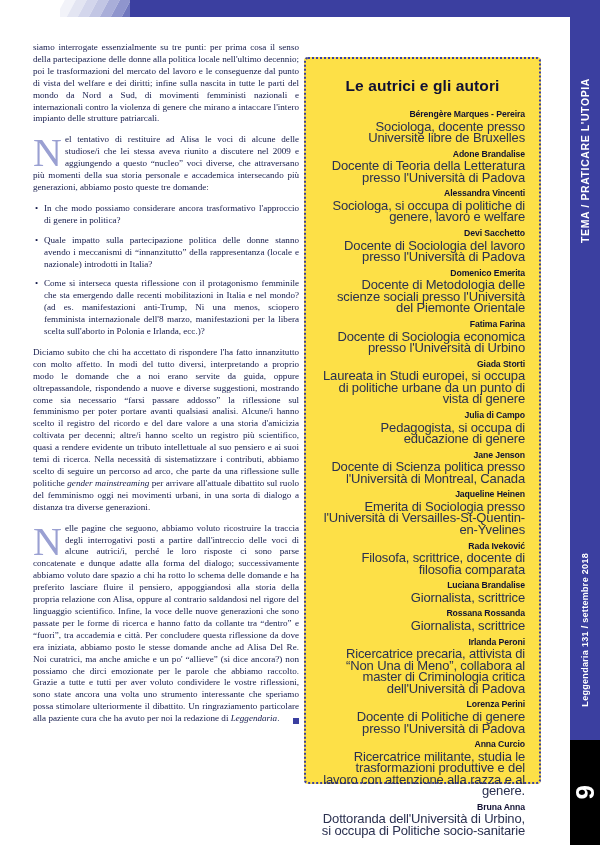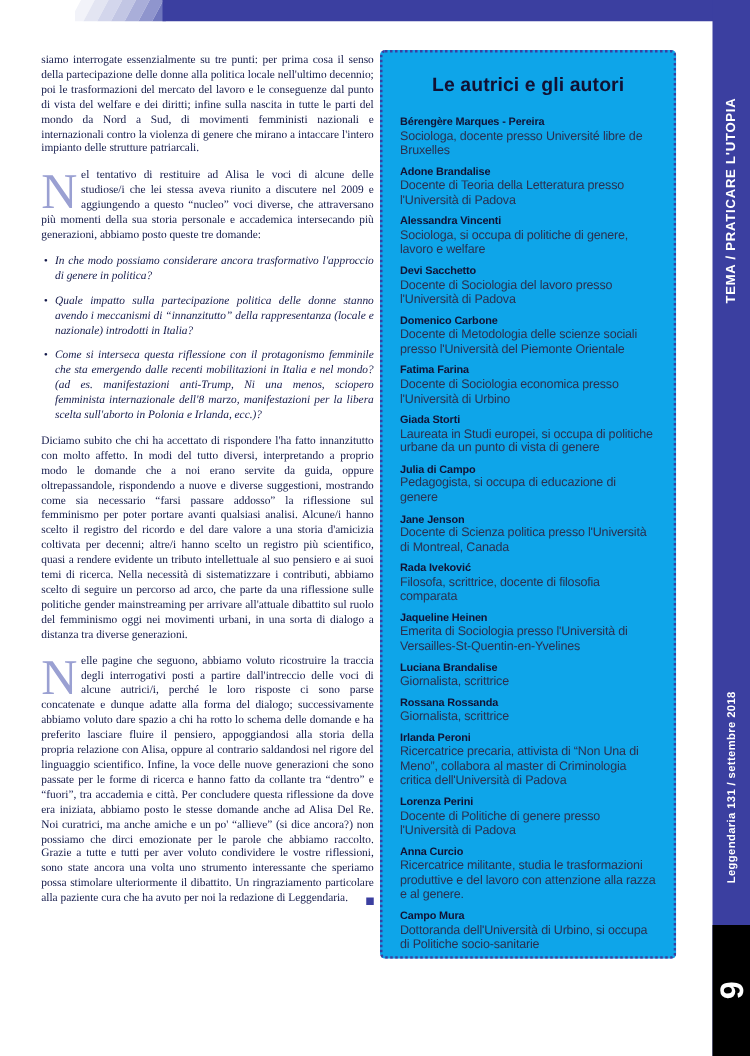--- a/index.html
+++ b/index.html
@@ -119,75 +119,74 @@
     color: #9aa0d2;
     padding: 1px 3px 0 0;
     margin-top: 1px;
     font-weight: normal;
   }
 
   ul.qlist {
     margin: 0 0 9px 0;
     padding-left: 11px;
     list-style: none;
-    font-style: italic;
   }
   ul.qlist li {
     position: relative;
     margin-bottom: 8px;
     text-align: justify;
   }
   ul.qlist li:before {
     content: "\2022";
     position: absolute;
     left: -9px; top: 0;
     color: #13194a;
     font-size: 9px;
   }
   .endmark {
     display: inline-block;
     width: 6px; height: 6px;
     background: #3b3fa0;
     float: right;
     margin-top: 5px;
   }
-  .it { }
+  .it { font-style: italic; }
 
   
   #authorbox {
     position: absolute;
-    top: 40px; left: 304px;
+    top: 57px; left: 304px;
     width: 237px;
     height: 727px;
     border: 2px dotted #3b3fa0;
     border-radius: 4px;
     padding: 18px 14px 10px 14px;
-    background: #0ea5e9;
+    background: #fde047;
   }
   #authorbox h2 {
     margin: 0 0 14px 0;
     text-align: center;
     font-family: "Liberation Sans", sans-serif;
     font-weight: bold;
     font-size: 15.5px;
     color: #111133;
     letter-spacing: 0.1px;
   }
-  .author { margin-bottom: 5px; }
+  .author { margin-bottom: 5px; text-align: right; }
   .author .name {
     font-family: "Liberation Sans", sans-serif;
     font-weight: bold;
     font-size: 8.7px;
     color: #111133;
     line-height: 11.5px;
     letter-spacing: -0.1px;
   }
   .author .desc {
     font-family: "Liberation Sans", sans-serif;
-    font-size: 10px;
+    font-size: 13px;
     color: #2a3050;
     line-height: 11.6px;
     letter-spacing: -0.15px;
   }
 </style>
 </head>
 <body>
 
 <div id="page">
 
@@ -251,67 +250,67 @@
         </div>
         <div class="author">
           <div class="name">Alessandra Vincenti</div>
           <div class="desc">Sociologa, si occupa di politiche di genere, lavoro e welfare</div>
         </div>
         <div class="author">
           <div class="name">Devi Sacchetto</div>
           <div class="desc">Docente di Sociologia del lavoro presso l'Università di Padova</div>
         </div>
         <div class="author">
-          <div class="name">Domenico Carbone</div>
+          <div class="name">Domenico Emerita</div>
           <div class="desc">Docente di Metodologia delle scienze sociali presso l'Università del Piemonte Orientale</div>
         </div>
         <div class="author">
           <div class="name">Fatima Farina</div>
           <div class="desc">Docente di Sociologia economica presso l'Università di Urbino</div>
         </div>
         <div class="author">
           <div class="name">Giada Storti</div>
           <div class="desc">Laureata in Studi europei, si occupa di politiche urbane da un punto di vista di genere</div>
         </div>
         <div class="author">
           <div class="name">Julia di Campo</div>
           <div class="desc">Pedagogista, si occupa di educazione di genere</div>
         </div>
         <div class="author">
           <div class="name">Jane Jenson</div>
           <div class="desc">Docente di Scienza politica presso l'Università di Montreal, Canada</div>
         </div>
         <div class="author">
+          <div class="name">Jaqueline Heinen</div>
+          <div class="desc">Emerita di Sociologia presso l'Università di Versailles-St-Quentin-en-Yvelines</div>
+        </div>
+        <div class="author">
           <div class="name">Rada Iveković</div>
           <div class="desc">Filosofa, scrittrice, docente di filosofia comparata</div>
         </div>
         <div class="author">
-          <div class="name">Jaqueline Heinen</div>
-          <div class="desc">Emerita di Sociologia presso l'Università di Versailles-St-Quentin-en-Yvelines</div>
-        </div>
-        <div class="author">
           <div class="name">Luciana Brandalise</div>
           <div class="desc">Giornalista, scrittrice</div>
         </div>
         <div class="author">
           <div class="name">Rossana Rossanda</div>
           <div class="desc">Giornalista, scrittrice</div>
         </div>
         <div class="author">
           <div class="name">Irlanda Peroni</div>
           <div class="desc">Ricercatrice precaria, attivista di “Non Una di Meno”, collabora al master di Criminologia critica dell'Università di Padova</div>
         </div>
         <div class="author">
           <div class="name">Lorenza Perini</div>
           <div class="desc">Docente di Politiche di genere presso l'Università di Padova</div>
         </div>
         <div class="author">
           <div class="name">Anna Curcio</div>
           <div class="desc">Ricercatrice militante, studia le trasformazioni produttive e del lavoro con attenzione alla razza e al genere.</div>
         </div>
         <div class="author">
-          <div class="name">Campo Mura</div>
+          <div class="name">Bruna Anna</div>
           <div class="desc">Dottoranda dell'Università di Urbino, si occupa di Politiche socio-sanitarie</div>
         </div>
       </div>
   </div>
 
 </div>
 
 </body></html>

